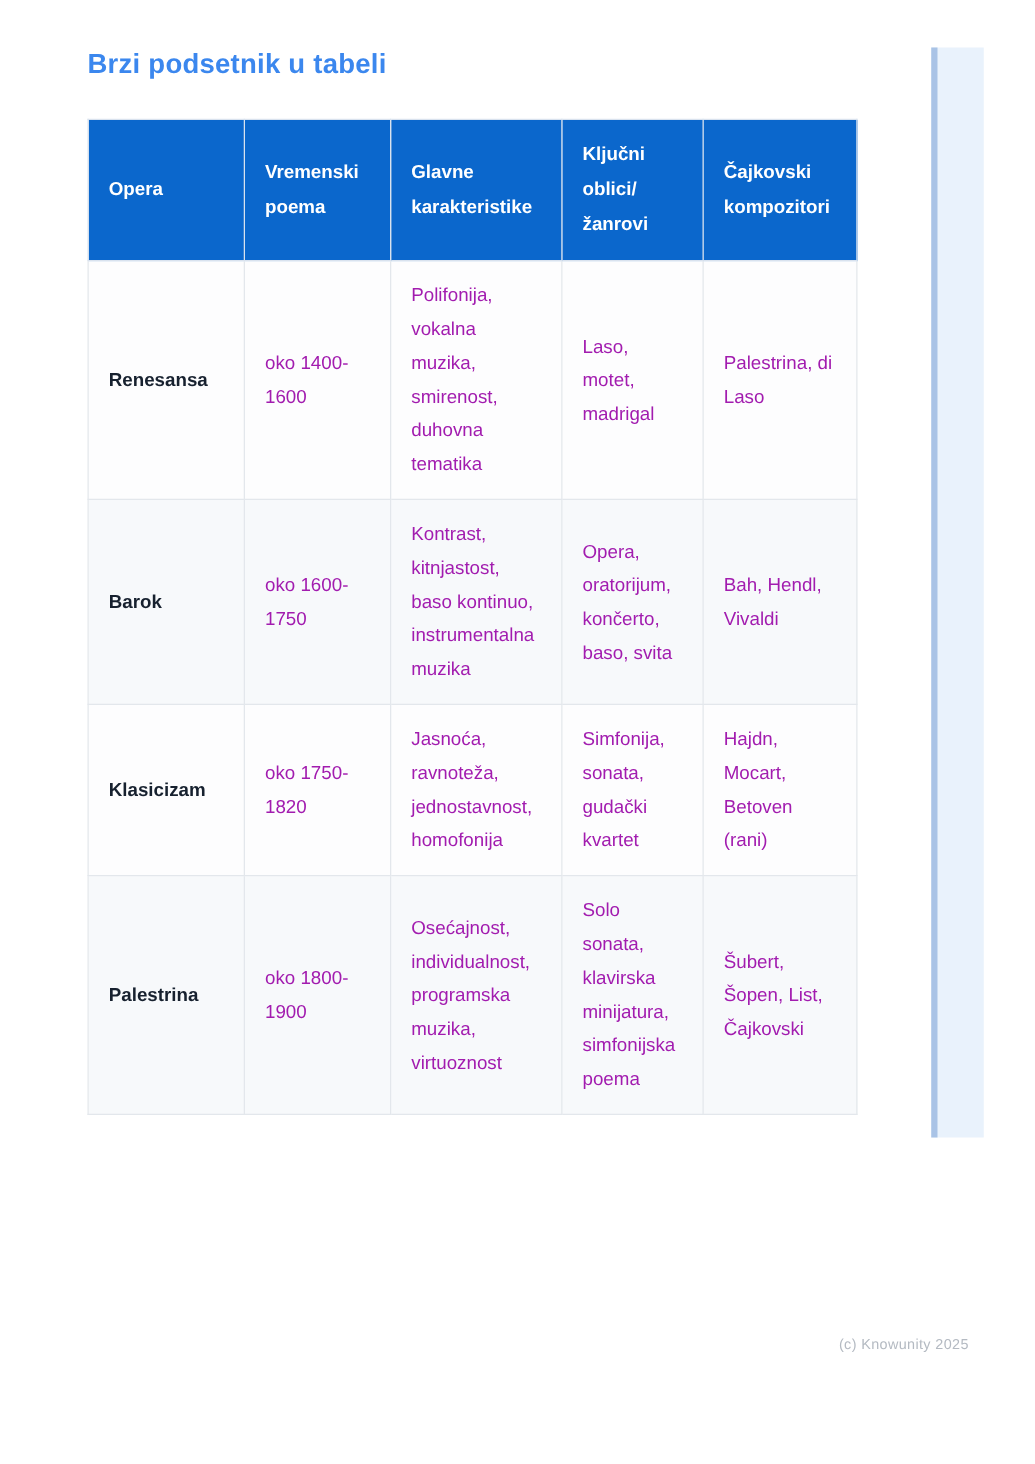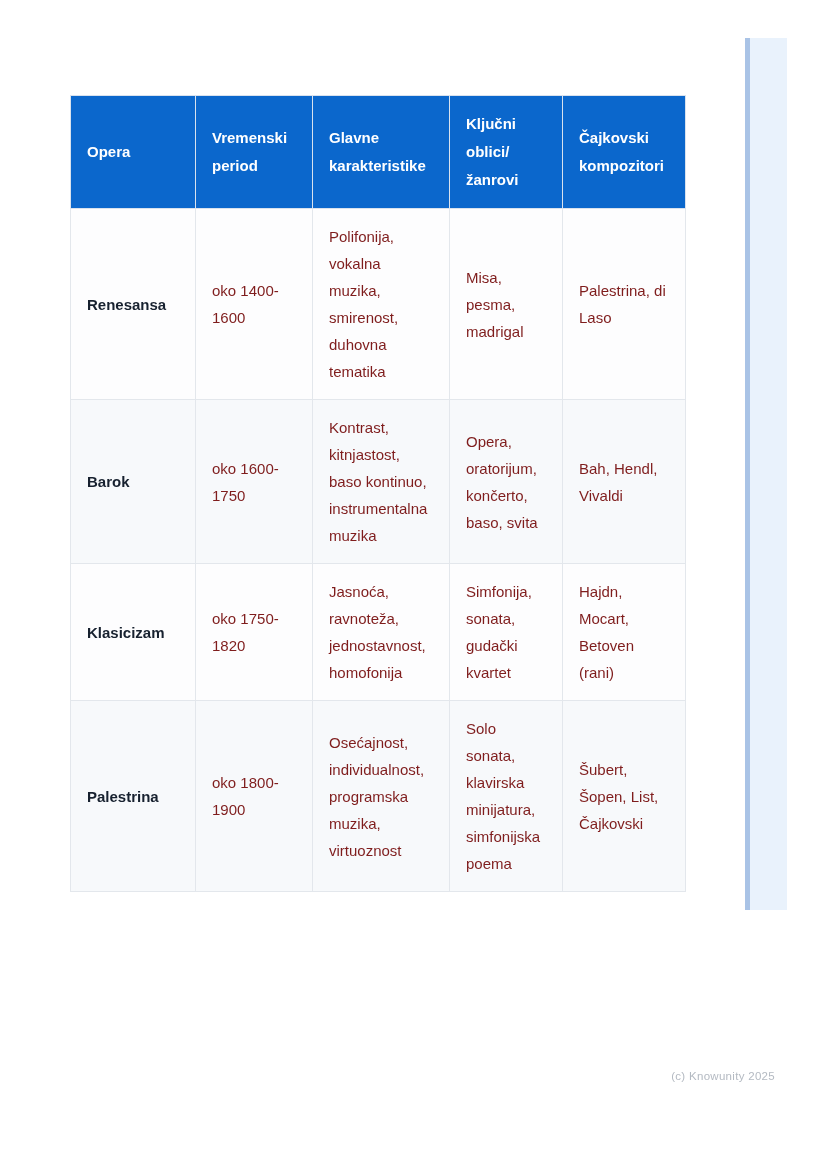--- a/index.html
+++ b/index.html
@@ -46,21 +46,21 @@
     height: 108px;
   }
   table.epochs th {
     background: #0b67cc;
     color: #ffffff;
     font-weight: 600;
     line-height: 28px;
     border-color: #d9e2ee;
   }
   table.epochs tbody td {
-    color: #7f1d1d;
+    color: #a21caf;
     background: #fdfdfe;
   }
   table.epochs tbody tr:nth-child(even) td {
     background: #f7f9fb;
   }
   table.epochs tbody td.epoch {
     font-weight: 700;
     color: #17212f;
   }
   tr.r1 { height: 182px; }
@@ -84,44 +84,45 @@
     font-size: 11.5px;
     color: #b4bac2;
     letter-spacing: 0.3px;
   }
 </style>
 </head>
 <body>
 
 <div class="page">
 
+  <h1 class="title">Brzi podsetnik u tabeli</h1>
 
   <table class="epochs">
     <colgroup>
       <col style="width:125px">
       <col style="width:117px">
       <col style="width:137px">
       <col style="width:113px">
       <col style="width:123px">
     </colgroup>
     <thead>
       <tr>
         <th>Opera</th>
-        <th>Vremenski period</th>
+        <th>Vremenski poema</th>
         <th>Glavne karakteristike</th>
         <th>Ključni oblici/žanrovi</th>
         <th>Čajkovski kompozitori</th>
       </tr>
     </thead>
     <tbody>
       <tr class="r1">
         <td class="epoch">Renesansa</td>
         <td>oko 1400-1600</td>
         <td>Polifonija, vokalna muzika, smirenost, duhovna tematika</td>
-        <td>Misa, pesma, madrigal</td>
+        <td>Laso, motet, madrigal</td>
         <td>Palestrina, di Laso</td>
       </tr>
       <tr class="r2">
         <td class="epoch">Barok</td>
         <td>oko 1600-1750</td>
         <td>Kontrast, kitnjastost, baso kontinuo, instrumentalna muzika</td>
         <td>Opera, oratorijum, končerto, baso, svita</td>
         <td>Bah, Hendl, Vivaldi</td>
       </tr>
       <tr class="r3">

